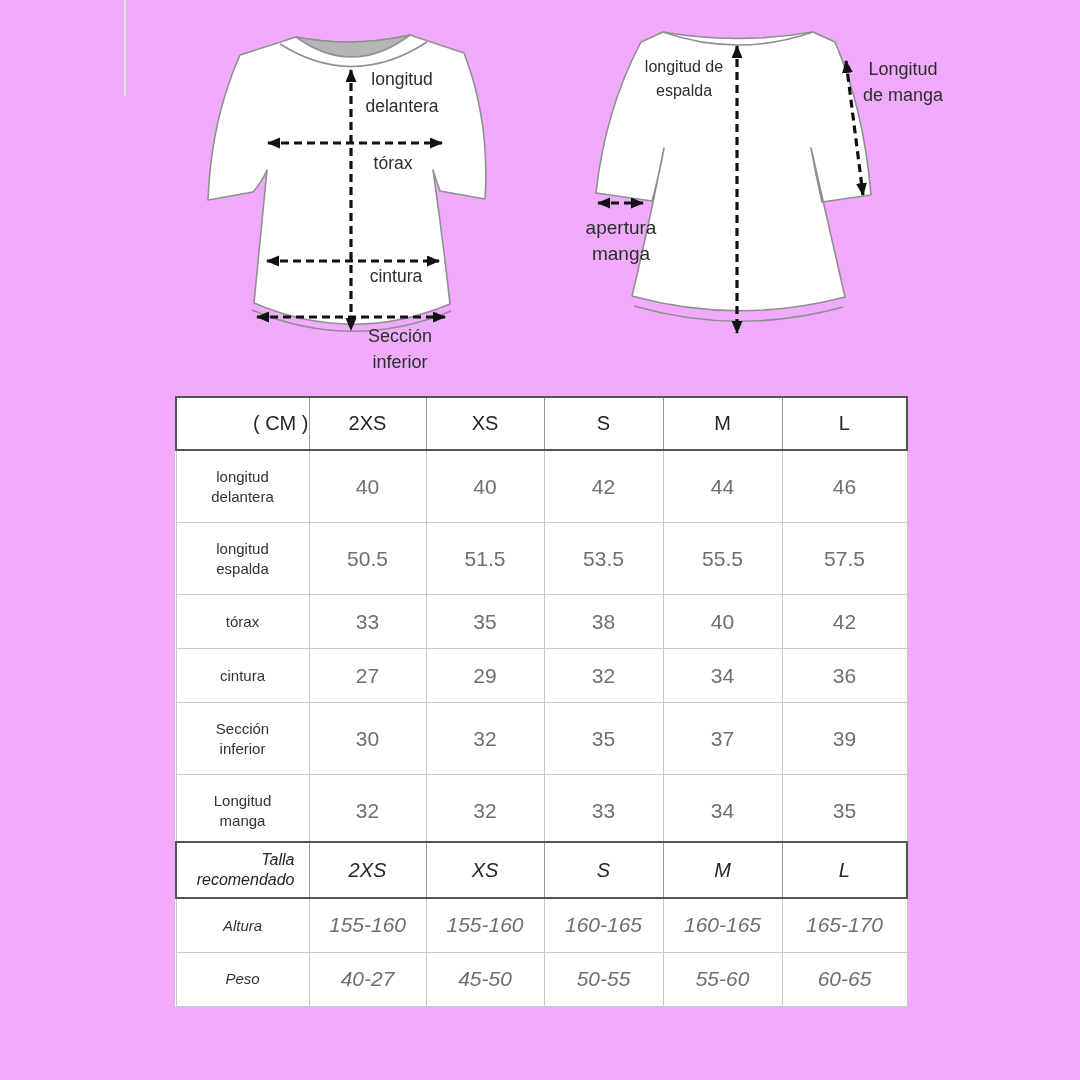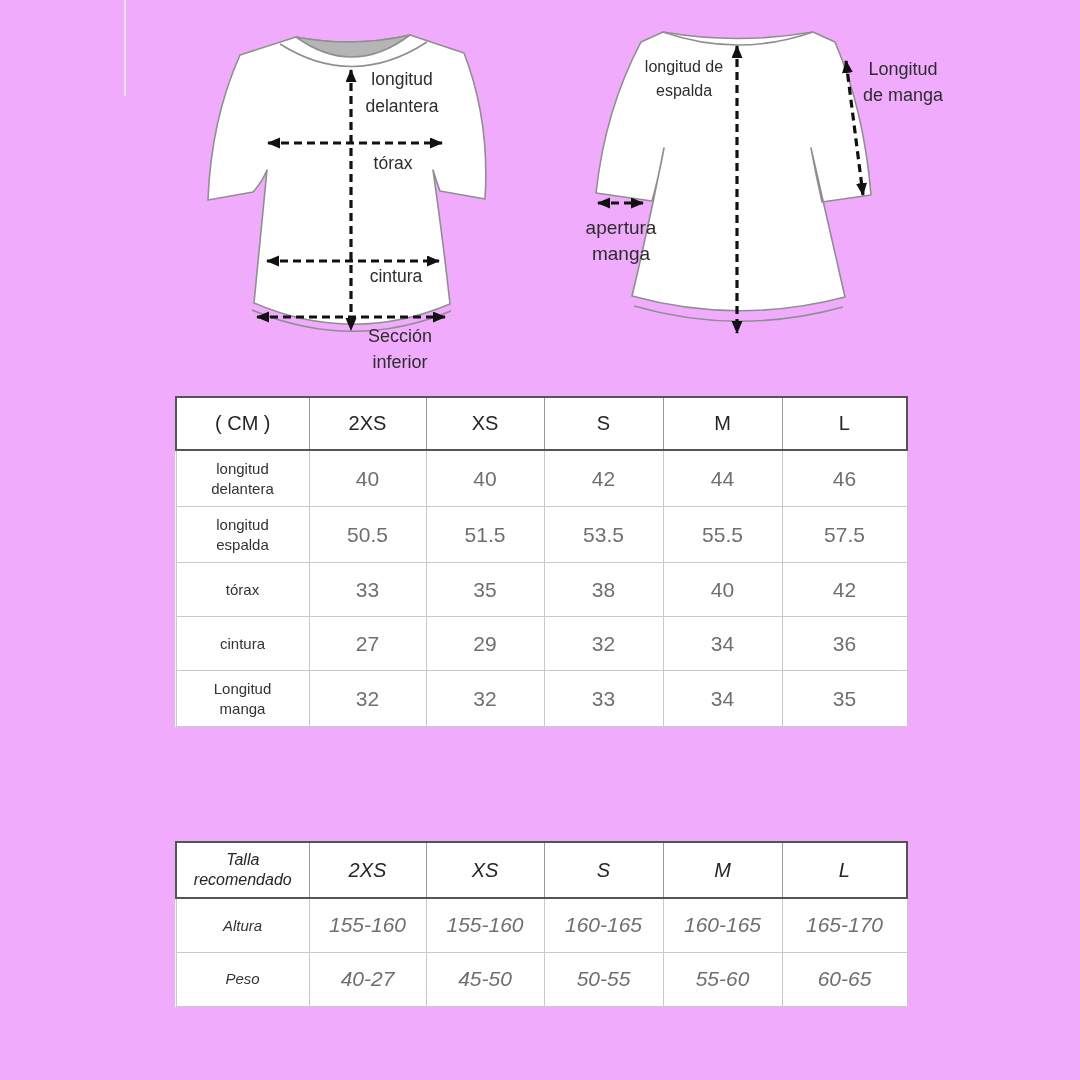--- a/index.html
+++ b/index.html
@@ -31,24 +31,24 @@
   .sz-fit  { top:841px;font-style:italic; }
   .sz td, .sz th { border:1px solid #c9c9c9; text-align:center; vertical-align:middle; padding:0; }
   .sz thead tr { height:53px; }
   .sz-fit thead tr { height:56px; }
   .sz tbody tr { height:54px; }
   .sz thead th {
     font-size:20px; font-weight:400; color:#262626;
     border-top:2px solid #545454; border-bottom:2px solid #545454;
     border-left:1px solid #9a9a9a; border-right:1px solid #9a9a9a;
   }
-  .sz thead th:first-child { border-left:2px solid #545454; }
+  .sz thead th:first-child { border-left:2px solid #545454;text-align:right; }
   .sz thead th:last-child  { border-right:2px solid #545454; }
   .sz-fit thead th.hdr-label { font-size:16px; line-height:1.25; font-weight:400; padding:0 14px; }
-  .sz td.lbl { font-size:15px; color:#333333; line-height:1.3; padding:8px 20px; }
+  .sz td.lbl { font-size:15px; color:#333333; line-height:1.3; padding:16px 20px; }
   .sz td.val { font-size:21px; color:#6f6f6f;margin-left:37px; }
 </style>
 </head>
 <body>
 
 <div class="canvas">
 
   <div class="edge-line"></div>
   <div class="stray-mark"></div>
 
@@ -160,20 +160,28 @@
       </tr>
       <tr>
         <td class="lbl">cintura</td>
         <td class="val">27</td>
         <td class="val">29</td>
         <td class="val">32</td>
         <td class="val">34</td>
         <td class="val">36</td>
       </tr>
       <tr>
+        <td class="lbl">Sección inferior</td>
+        <td class="val">30</td>
+        <td class="val">32</td>
+        <td class="val">35</td>
+        <td class="val">37</td>
+        <td class="val">39</td>
+      </tr>
+      <tr>
         <td class="lbl">Longitud manga</td>
         <td class="val">32</td>
         <td class="val">32</td>
         <td class="val">33</td>
         <td class="val">34</td>
         <td class="val">35</td>
       </tr>
     </tbody>
   </table>
 

